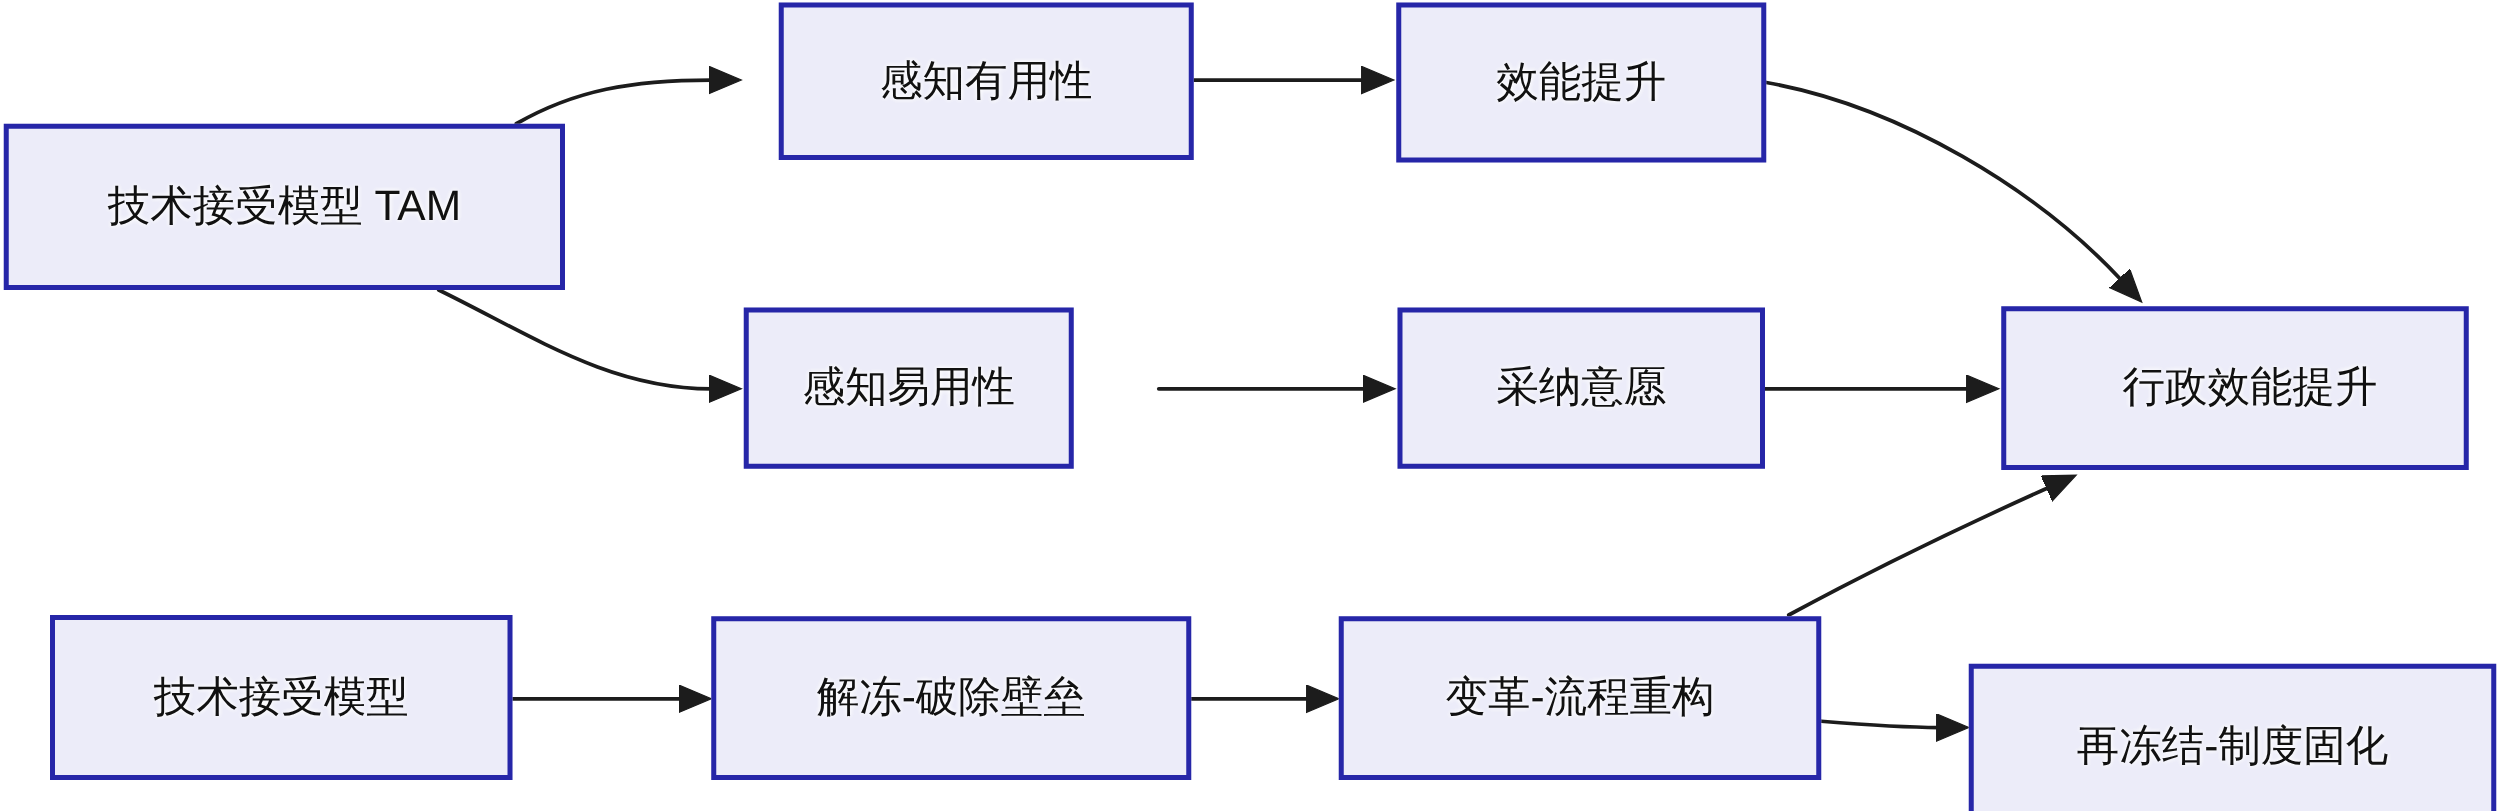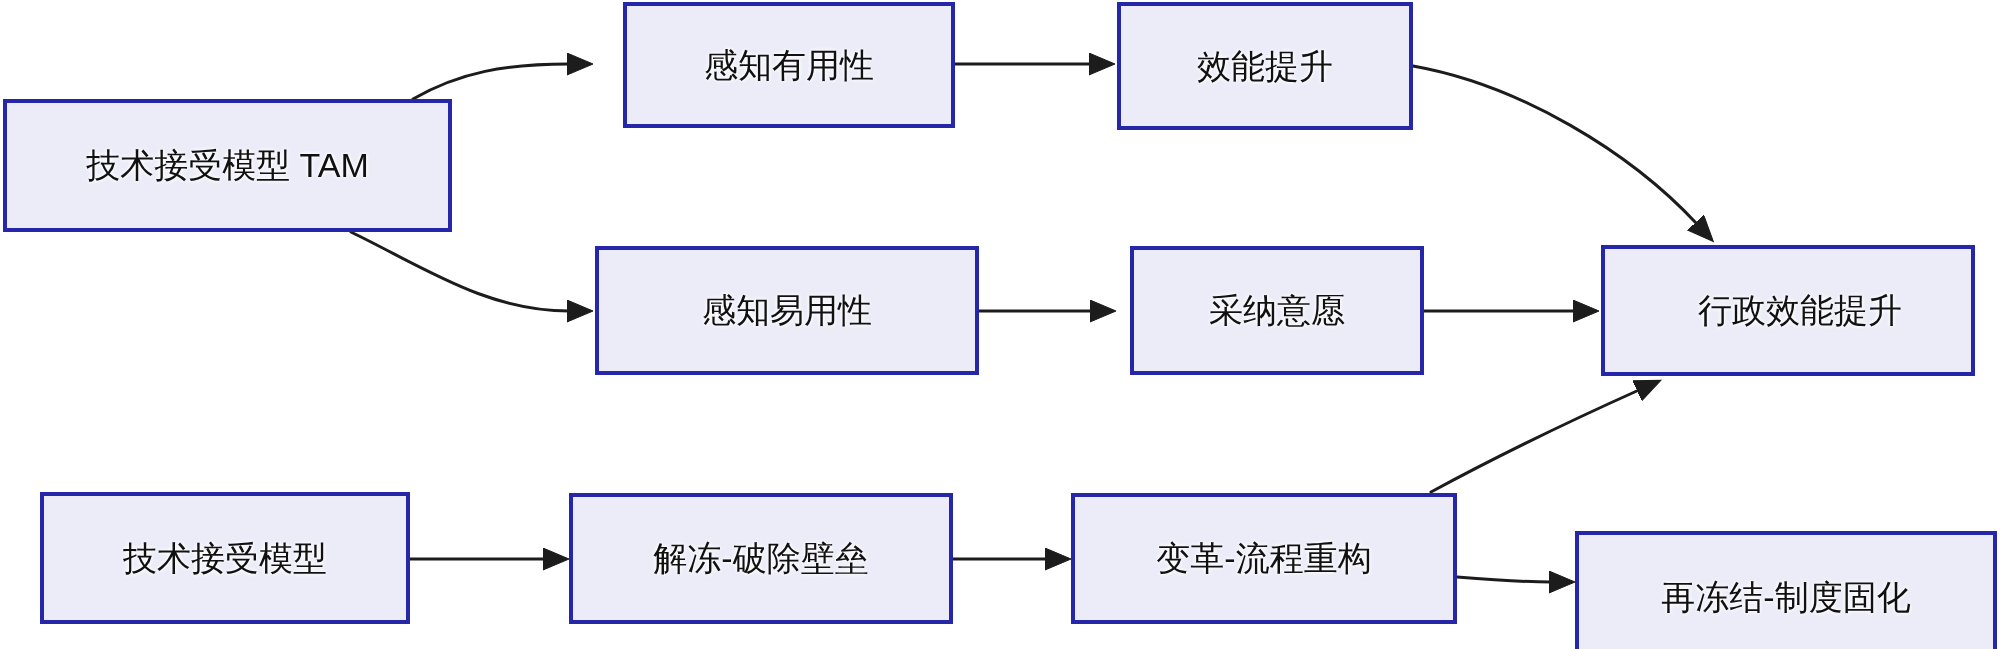--- a/index.html
+++ b/index.html
@@ -80,25 +80,25 @@
   </div>
 
   <div class="node" style="left:595px; top:2px; width:332px; height:126px;margin-left:28px;">
     <span>感知有用性</span>
   </div>
 
   <div class="node" style="left:1117px; top:2px; width:296px; height:128px;">
     <span>效能提升</span>
   </div>
 
-  <div class="node" style="left:595px; top:246px; width:384px; height:129px;">
+  <div class="node" style="left:595px; top:246px; width:264px; height:129px;">
     <span>感知易用性</span>
   </div>
 
-  <div class="node" style="left:1118px; top:246px; width:294px; height:129px;margin-left:12px;">
+  <div class="node" style="left:1118px; top:246px; width:294px; height:129px;">
     <span>采纳意愿</span>
   </div>
 
   <div class="node" style="left:1601px; top:245px; width:374px; height:131px;padding-left:24px;">
     <span>行政效能提升</span>
   </div>
 
   <div class="node" style="left:40px; top:492px; width:370px; height:132px;">
     <span>技术接受模型</span>
   </div>

